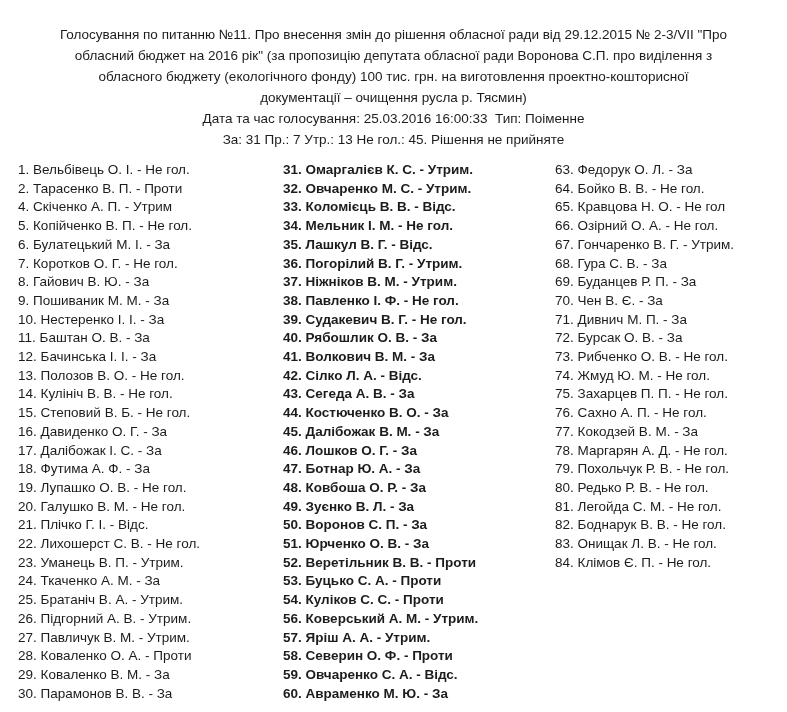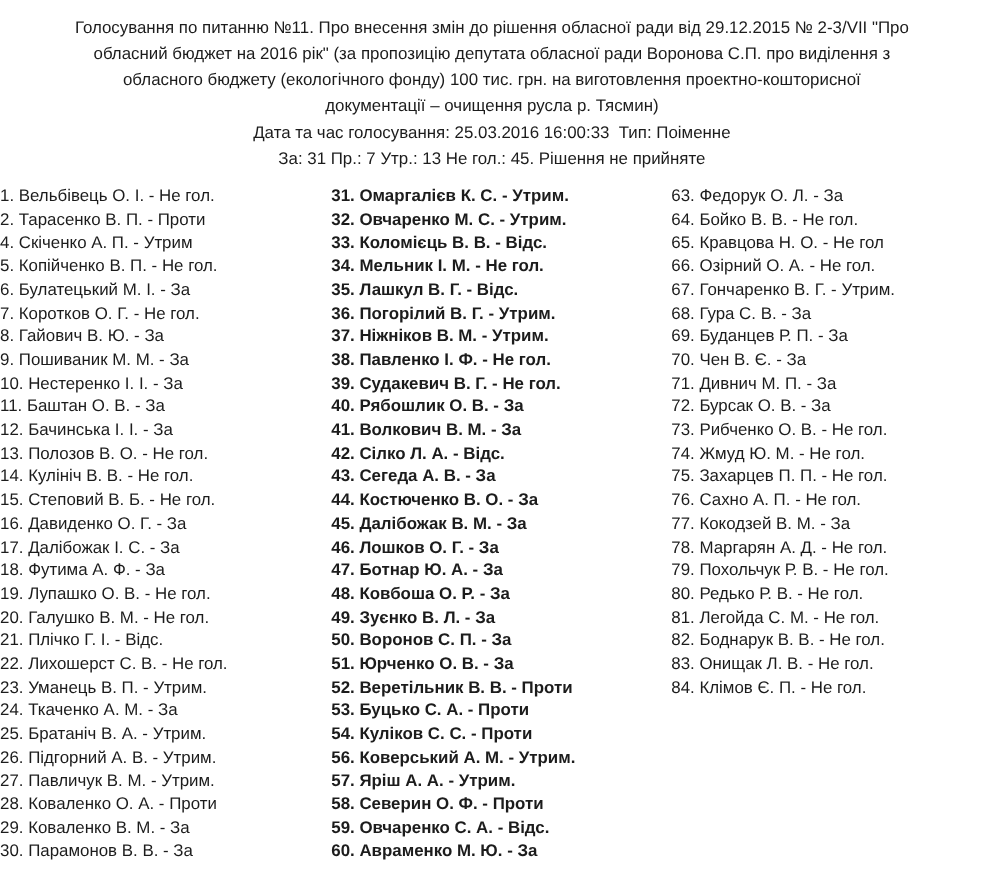--- a/index.html
+++ b/index.html
@@ -13,31 +13,32 @@
     overflow: hidden;
     font-family: "Liberation Sans", "DejaVu Sans", sans-serif;
     color: #1c1c1c;
   }
   .page {
     width: 787px;
     height: 712px;
     background: #ffffff;
   }
   .header {
-    padding-top: 11px;
+    padding-top: 24px;
     text-align: center;
     font-size: 13.5px;
     line-height: 21px;
   }
   .h-line {
     white-space: pre;
   }
   .columns {
     display: flex;
     margin-top: 11px;
+    padding-left: 18px;
   }
   .col {
     font-size: 13.5px;
     line-height: 18.7px;
   }
   .col-1 { width: 265px; }
   .col-2 { width: 272px; font-weight: bold; }
   .col-3 { width: 225px; }
   .row {
     white-space: nowrap;

